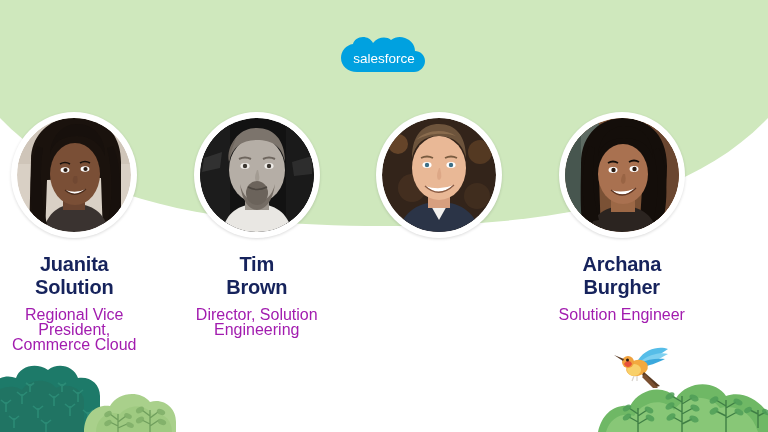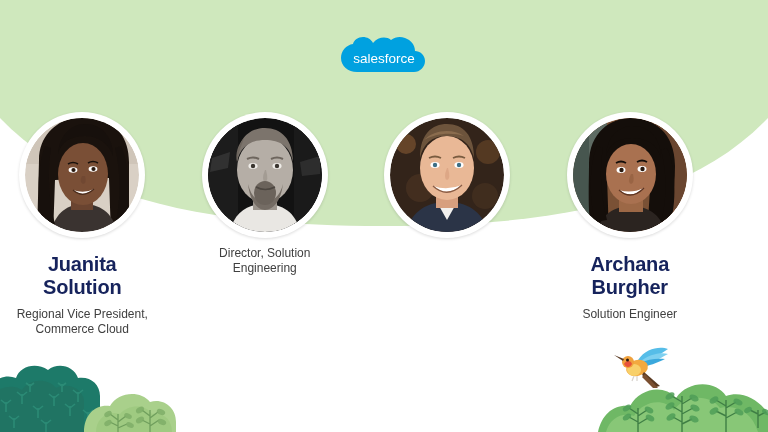--- a/index.html
+++ b/index.html
@@ -13,43 +13,43 @@
 
   
   .greenbg{position:absolute;left:0;top:0;width:768px;height:240px;overflow:hidden;}
   .greenbg svg{display:block;}
 
   
   .logo{position:absolute;left:335px;top:36px;width:98px;height:50px;}
   .logo svg{display:block;}
 
   
-  .people{position:absolute;left:8px;top:112px;width:696px;height:250px;display:flex;gap:34px;}
+  .people{position:absolute;left:0;top:112px;width:696px;height:250px;display:flex;gap:34px;}
   .person{width:192px;display:flex;flex-direction:column;align-items:center;}
   .avatar-ring{
     width:126px;height:126px;border-radius:50%;
     background:#ffffff;
     box-shadow:0 1px 3px rgba(0,0,0,.14);
     display:flex;align-items:center;justify-content:center;
     position:relative;
   }
   .avatar{
     width:114px;height:114px;border-radius:50%;
     overflow:hidden;position:relative;
   }
   .avatar svg{display:block;width:114px;height:114px;}
   .pname{
     margin-top:15px;
     font-size:20px;line-height:23px;font-weight:bold;
     color:#16235c;text-align:center;letter-spacing:-0.2px;
   }
   .ptitle{
     margin-top:8px;
-    font-size:12px;line-height:15px;font-weight:normal;
-    color:#404040;text-align:center;
+    font-size:16px;line-height:15px;font-weight:normal;
+    color:#a21caf;text-align:center;
   }
 
   
   .bird{position:absolute;left:612px;top:346px;width:62px;height:46px;}
   .bird svg{display:block;}
 
   
   .foliage-left{position:absolute;left:0;bottom:0;width:215px;height:80px;}
   .foliage-right{position:absolute;right:0;bottom:0;width:170px;height:62px;}
   .foliage-left svg,.foliage-right svg{display:block;}
@@ -161,20 +161,24 @@
               <path d="M63,41 Q69,38 75,41" stroke="#6e665e" stroke-width="2" fill="none"></path>
 
               <path d="M57,52 Q53,62 57,64 Q61,63 58,52" fill="#9b948c" opacity=".7"></path>
 
               <path d="M40,66 C42,84 50,92 57,92 C65,92 73,83 75,66 C72,78 65,84 57,84 C49,84 43,78 40,66 Z" fill="#746c64"></path>
               <ellipse cx="57" cy="75" rx="11" ry="12" fill="#6b635b"></ellipse>
               <path d="M48,69 Q57,74 67,69" stroke="#4c4640" stroke-width="1.6" fill="none"></path>
             </g>
           </svg>
         </div>
+      </div>
+      <div class="pname">
+        <span>Tim</span><br>
+        <span>Brown</span>
       </div>
       <div class="ptitle">
         <span>Director, Solution</span><br>
         <span>Engineering</span>
       </div>
     </div>
 
     <div class="person">
       <div class="avatar-ring">
         <div class="avatar">

